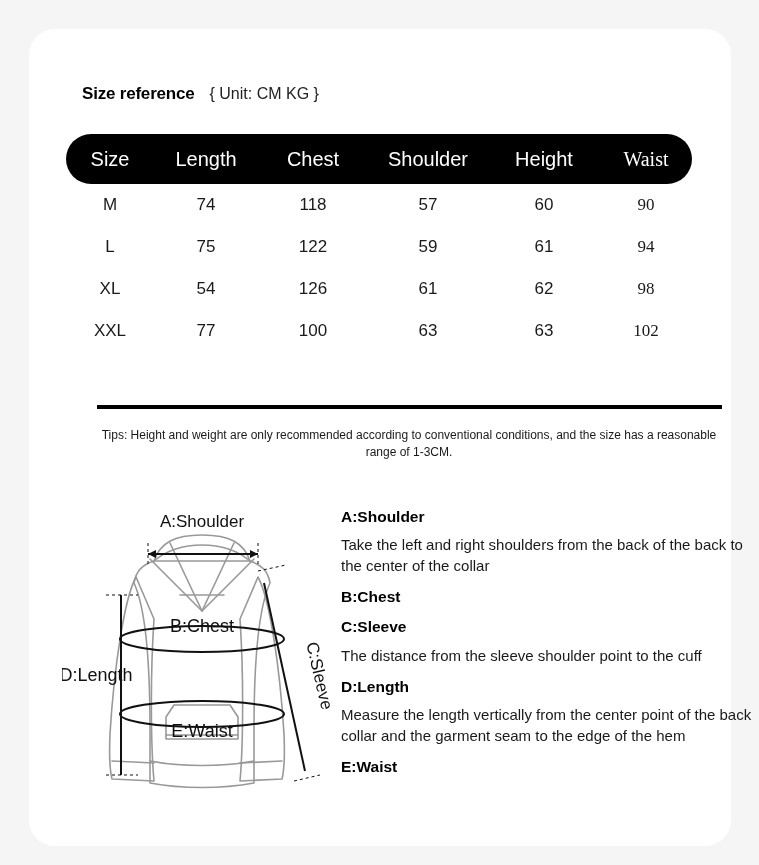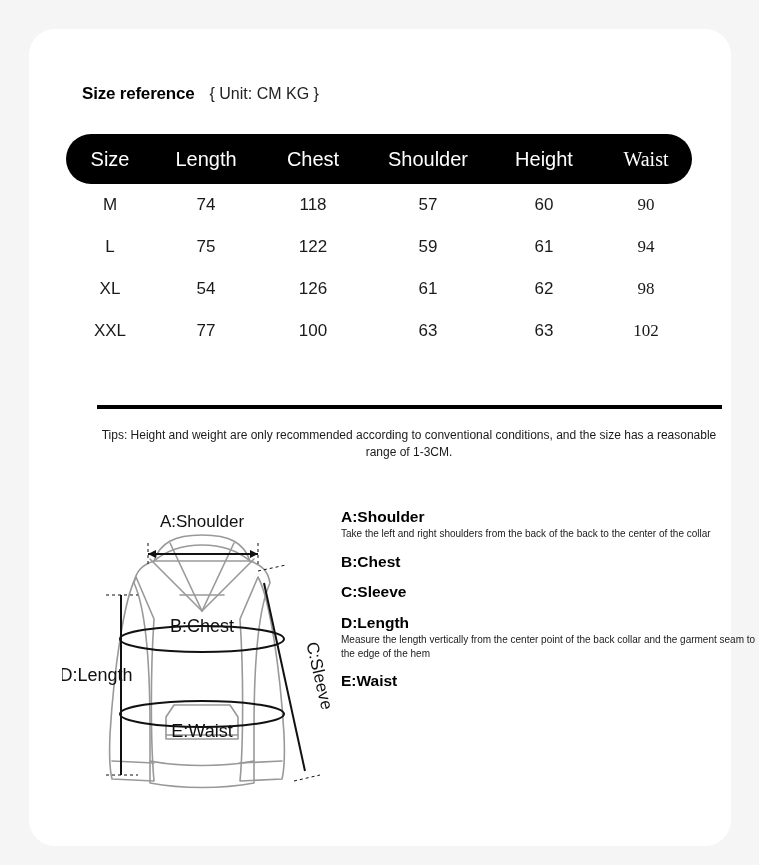--- a/index.html
+++ b/index.html
@@ -122,24 +122,24 @@
     width: 415px;
   }
   .desc-block { margin-bottom: 11px; }
   .desc-title {
     font-size: 15.5px;
     font-weight: bold;
     color: #000000;
     line-height: 1.25;
   }
   .desc-body {
-    font-size: 10px;
+    font-size: 15px;
     color: #1a1a1a;
     line-height: 1.35;
-    margin-top: 1px;
+    margin-top: 9px;
   }
 </style>
 </head>
 <body>
 
 <div id="card">
 
   <div class="title-row">
     <span class="title-main">Size reference</span>
     <span class="title-unit">{ Unit: CM KG }</span>
@@ -265,20 +265,21 @@
   <div id="descriptions">
     <div class="desc-block">
       <div class="desc-title">A:Shoulder</div>
       <div class="desc-body">Take the left and right shoulders from the back of the back to the center of the collar</div>
     </div>
     <div class="desc-block">
       <div class="desc-title">B:Chest</div>
     </div>
     <div class="desc-block">
       <div class="desc-title">C:Sleeve</div>
+      <div class="desc-body">The distance from the sleeve shoulder point to the cuff</div>
     </div>
     <div class="desc-block">
       <div class="desc-title">D:Length</div>
       <div class="desc-body">Measure the length vertically from the center point of the back collar and the garment seam to the edge of the hem</div>
     </div>
     <div class="desc-block">
       <div class="desc-title">E:Waist</div>
     </div>
   </div>
 

